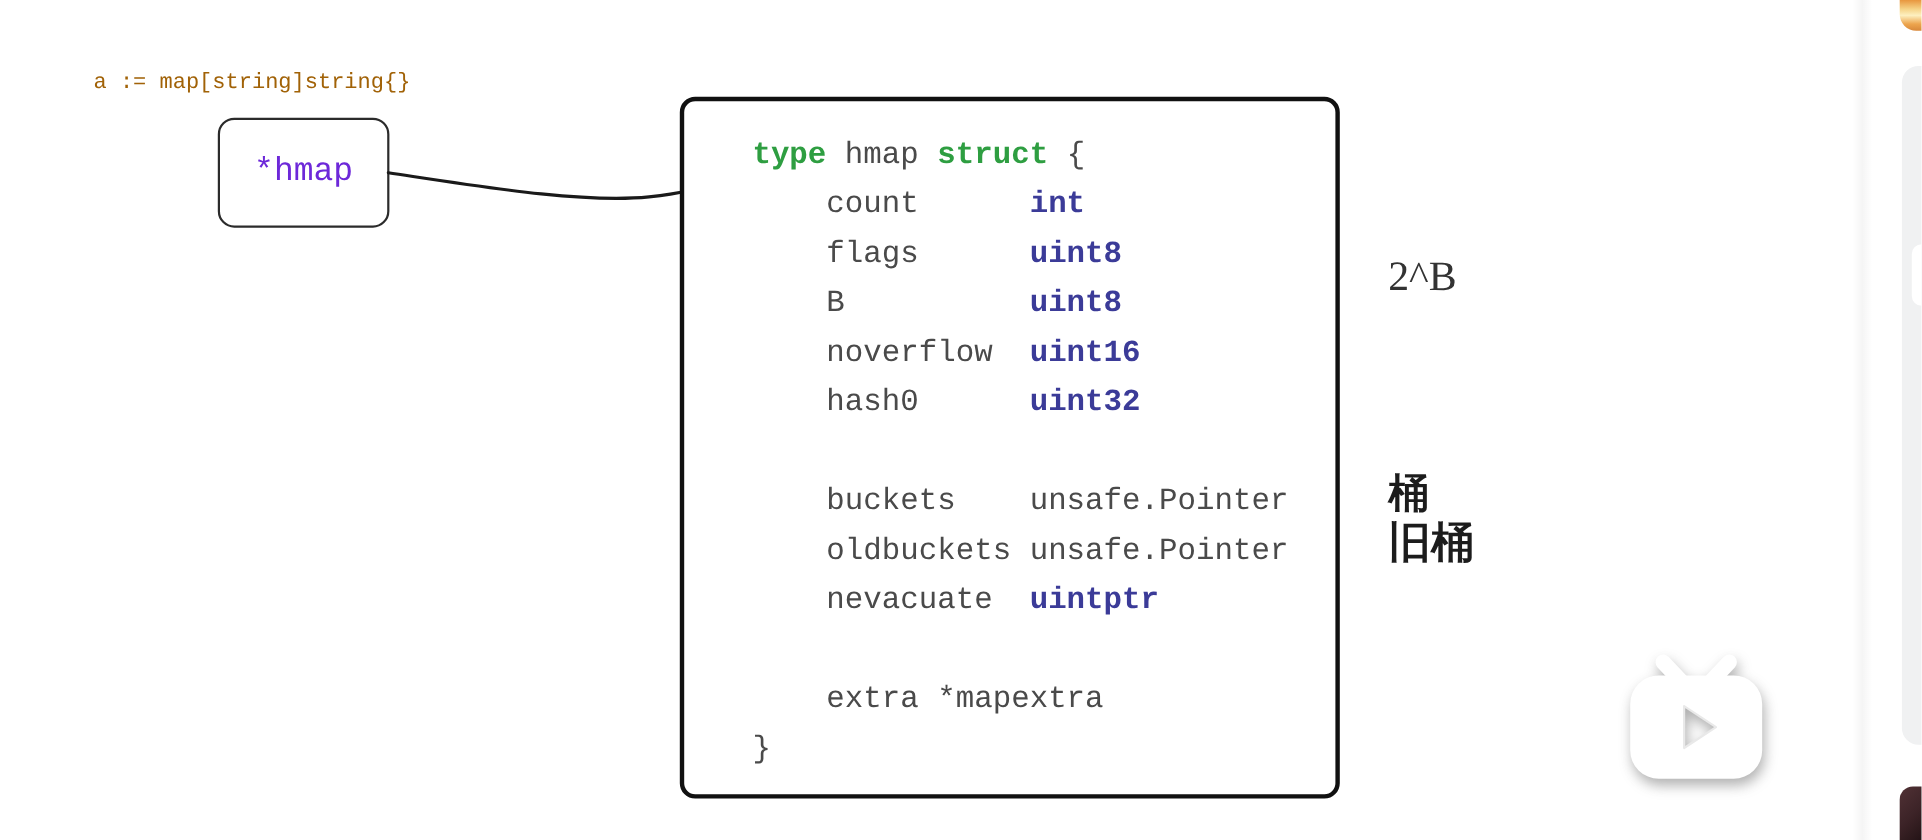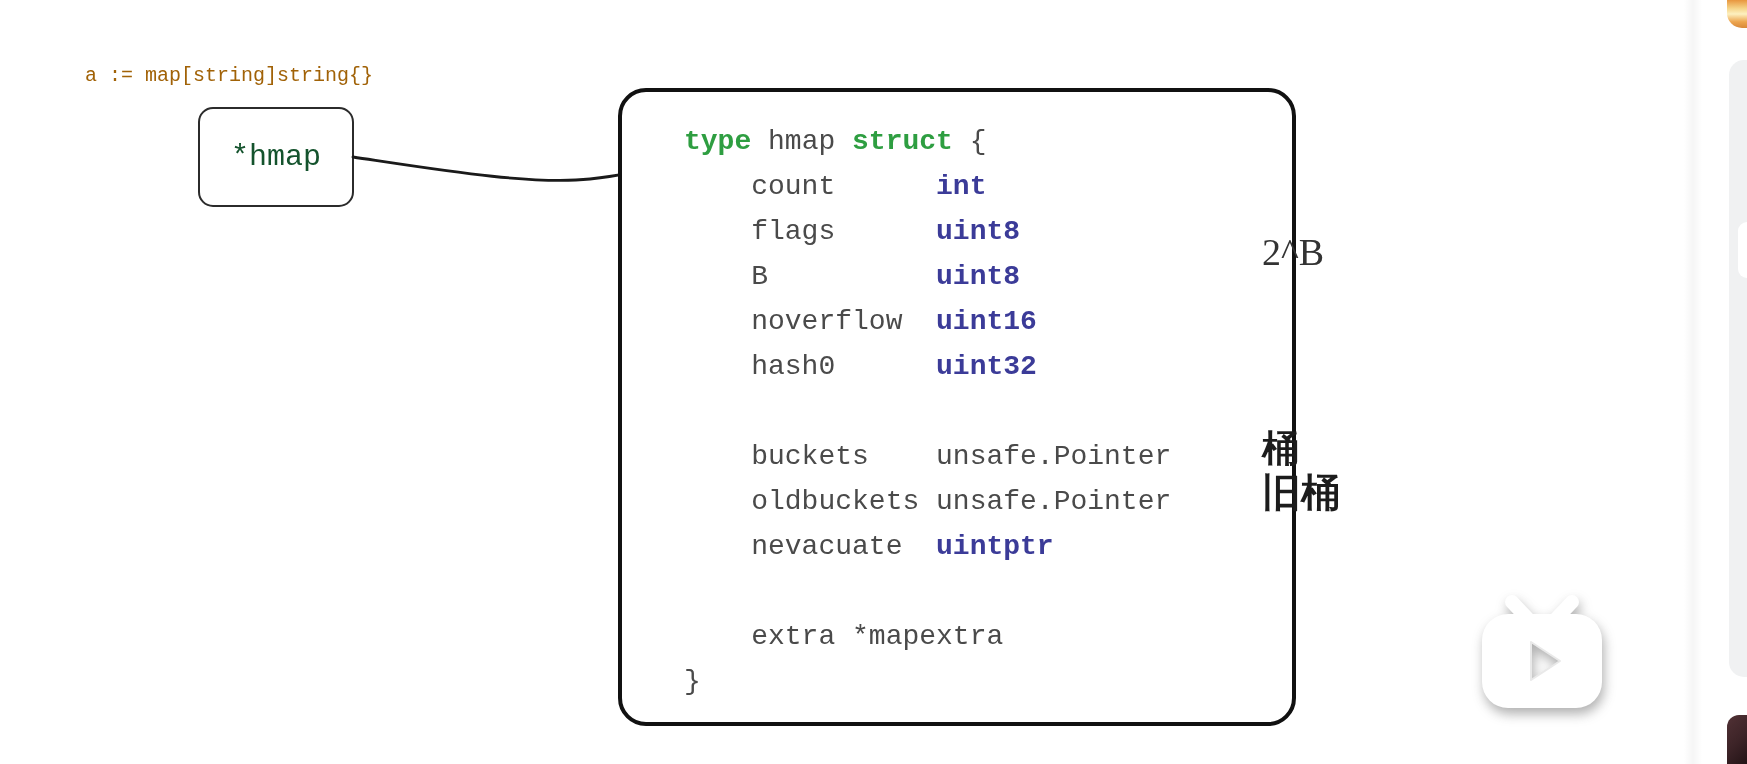--- a/index.html
+++ b/index.html
@@ -19,28 +19,28 @@
   }
 
   .hmap-box{
     position:absolute;left:198px;top:107px;width:152px;height:96px;
     border:2.5px solid #2b2b2b;border-radius:15px;
     display:flex;align-items:center;justify-content:center;
     background:#fff;
   }
   .hmap-box span{
     font-family:"Liberation Mono","DejaVu Sans Mono",monospace;
-    font-size:30px;color:#14532d;
+    font-size:30px;color:#6d28d9;
   }
 
   .arrow-svg{position:absolute;left:340px;top:128px;width:330px;height:74px;overflow:visible;}
 
   .struct-box{
-    position:absolute;left:618px;top:88px;width:678px;height:638px;
-    border:4px solid #111;border-radius:28px;background:#fff;
+    position:absolute;left:618px;top:88px;width:600px;height:638px;
+    border:4px solid #111;border-radius:14px;background:#fff;
     box-sizing:border-box;
   }
   .struct-code{
     position:absolute;left:62px;top:27px;margin:0;
     font-family:"Liberation Mono","DejaVu Sans Mono",monospace;
     font-size:28px;line-height:45px;white-space:pre;
   }
   .tok-keyword{color:var(--keyword-green,#2e9e41);font-weight:bold;}
   .tok-type{color:var(--type-blue,#3b3b98);font-weight:bold;margin-top:20px;}
   .tok-plain{color:var(--code-gray,#4a4a4a);}

